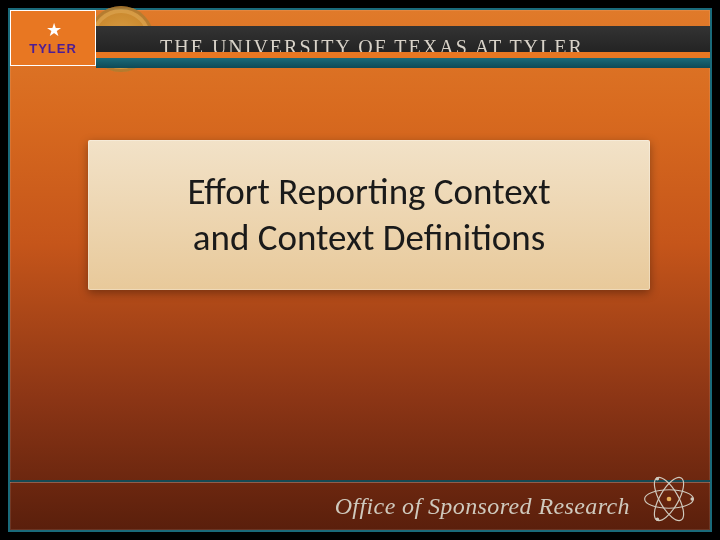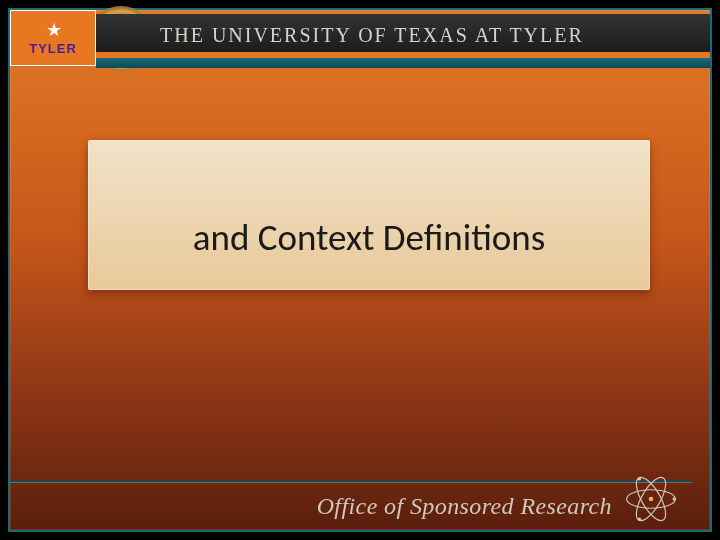--- a/index.html
+++ b/index.html
@@ -63,21 +63,21 @@
     border-radius: 50%;
     background: radial-gradient(circle at 50% 50%, #d9a24a 0%, #c98c2f 60%, #a06a1e 100%);
     box-shadow: inset 0 0 0 3px rgba(120,70,10,0.35), inset 0 0 0 7px rgba(255,220,150,0.25);
     z-index: 1;
     opacity: 0.9;
   }
   .title-band-wrap {
     position: absolute;
     left: 86px;
     right: 0;
-    top: 4px;
+    top: 16px;
     height: 42px;
     background: linear-gradient(to bottom, #333 0%, #1a1a1a 100%);
     display: flex;
     align-items: center;
     padding-left: 64px;
     z-index: 2;
   }
   .univ-name {
     font-family: 'Trajan Pro', 'Palatino Linotype', Georgia, serif;
     color: #d8d2c8;
@@ -124,21 +124,21 @@
     font-family: 'Calibri', 'Segoe UI', Candara, sans-serif;
     font-size: 37px;
     color: #1a1a1a;
     line-height: 1.25;
     font-weight: 400;
   }
 
   
   .footer {
     position: absolute;
-    left: 0; right: 18px; bottom: 0;
+    left: 0; right: 0; bottom: 0;
     height: 50px;
   }
   .footer-rule {
     position: absolute;
     left: 0; right: 0; top: 0;
     height: 2px;
     background: #154a54;
   }
   .footer-rule2 {
     position: absolute;
@@ -179,21 +179,21 @@
       <div class="seal"></div>
       <div class="title-band-wrap">
         <span class="univ-name">THE UNIVERSITY OF TEXAS AT TYLER</span>
       </div>
       <div class="accent-line"></div>
       <div class="teal-line"></div>
     </div>
 
     <div class="content-card">
       <div class="content-title">
-        <br>
+        <span>Effort Reporting Context</span><br>
         <span>and Context Definitions</span>
       </div>
     </div>
 
     <div class="footer">
       <div class="footer-rule"></div>
       <div class="footer-rule2"></div>
       <div class="footer-text">Office of Sponsored Research</div>
       <div class="atom">
         <svg viewBox="0 0 100 100">

